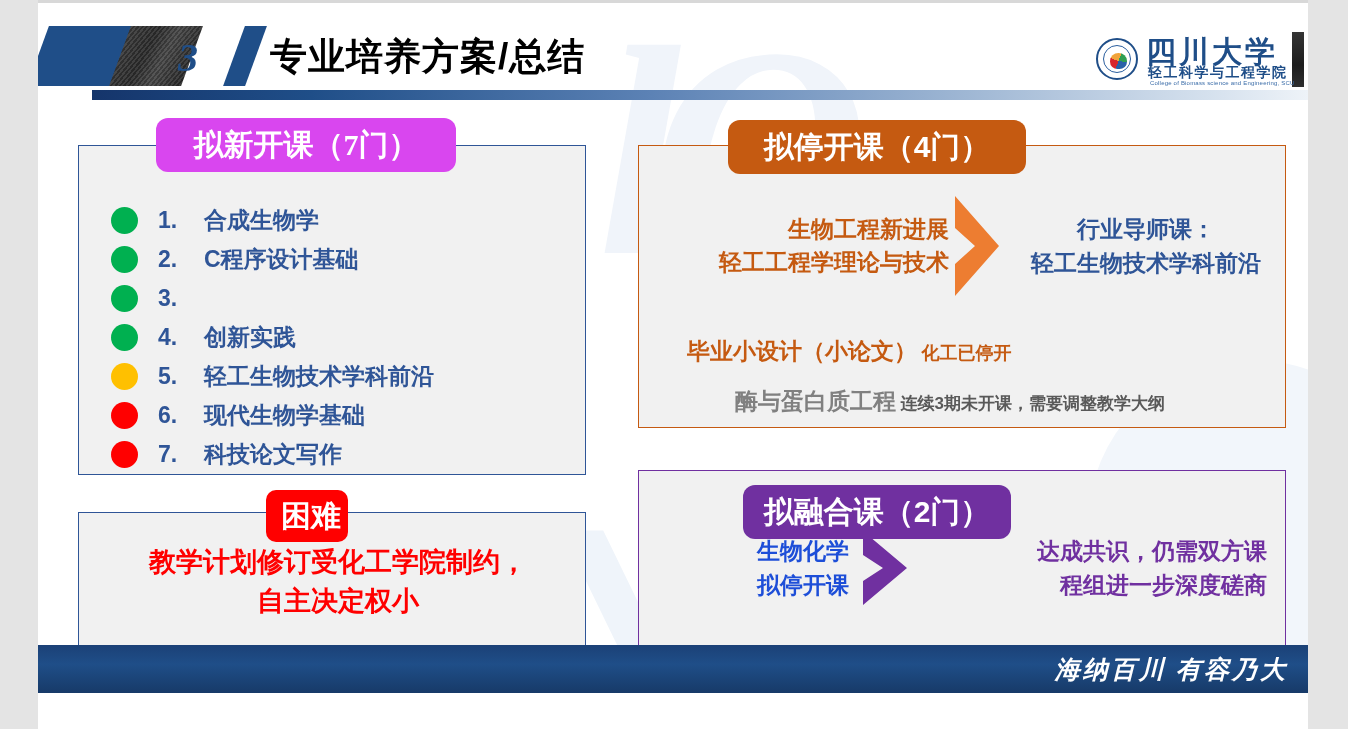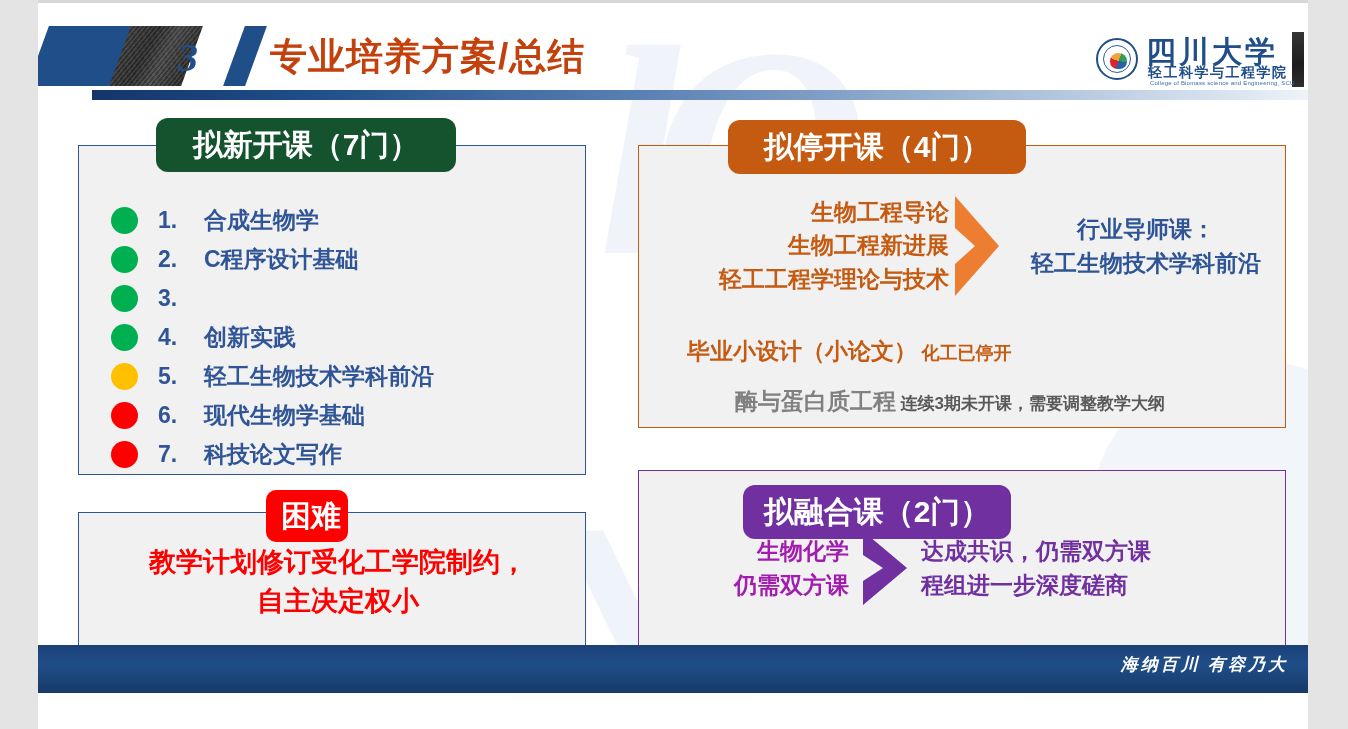--- a/index.html
+++ b/index.html
@@ -80,21 +80,21 @@
   }
   .hdr-slash {
     position: absolute; left: 196px; top: 26px;
     width: 22px; height: 60px;
     background: #1F4E88;
     transform: skewX(-20deg);
   }
   .hdr-title {
     position: absolute; left: 232px; top: 32px;
     font-size: 37px; font-weight: bold;
-    color: #c2410c;
+    color: #000000;
     letter-spacing: 1px;
     white-space: nowrap;
   }
   .hdr-rule {
     position: absolute; left: 54px; top: 90px;
     width: 1216px; height: 10px;
     background: linear-gradient(90deg,#15356B 0%, #1F4E88 18%, #5C82B5 46%, #9FB7D4 72%, #D8E3EF 93%, #EEF3F8 100%);
   }
   .hdr-darkbar {
     position: absolute; right: 4px; top: 32px;
@@ -148,21 +148,21 @@
   .panel.purple { border: 1.5px solid #7030A0; }
 
   .badge {
     position: absolute;
     color: #ffffff; font-weight: bold;
     border-radius: 12px;
     display: flex; align-items: center; justify-content: center;
     white-space: nowrap;
     z-index: 5;
   }
-  .badge.blue   { background: #14532d; }
+  .badge.blue   { background: #d946ef; font-family: Liberation Serif, serif; }
   .badge.orange { background: #C55A11; }
   .badge.purple { background: #7030A0; }
   .badge.red    { background: #FF0000; border-radius: 10px; padding-left: 8px; }
 
   
   #panel-new { left: 40px; top: 145px; width: 508px; height: 330px; }
   #badge-new { left: 118px; top: 118px; width: 300px; height: 54px; font-size: 30px; }
 
   #course-list { position: absolute; left: 32px; top: 55px; }
   .course-row {
@@ -222,36 +222,36 @@
 
   
   #panel-merge { left: 600px; top: 470px; width: 648px; height: 179px; }
   #badge-merge { left: 705px; top: 445px; width: 268px; height: 54px; font-size: 30px; margin-top: 40px; }
   .merge-flow {
     position: absolute; left: 0; top: 58px; width: 648px;
     display: flex; align-items: center;
   }
   .merge-left {
     width: 210px; text-align: right;
-    color: #a21caf; font-size: 23px; font-weight: bold; line-height: 1.5;
+    color: #1d4ed8; font-size: 23px; font-weight: bold; line-height: 1.5;
   }
   .chev-purple { width: 52px; height: 78px; flex: 0 0 auto; margin: 0 10px; }
   .merge-right {
-    flex: 1; text-align: left; padding-right: 20px;
+    flex: 1; text-align: right; padding-right: 20px;
     color: #7030A0; font-size: 23px; font-weight: bold; line-height: 1.5;
   }
 
   
   #footer {
     position: absolute; left: 0; bottom: 36px; width: 1270px; height: 48px;
     background: linear-gradient(180deg,#1b4177 0%,#1F4E88 40%,#173a68 100%);
   }
   #footer-text {
     position: absolute; right: 20px; top: 8px;
-    color: #ffffff; font-size: 17px; font-weight: bold;
+    color: #ffffff; font-size: 25px; font-weight: bold;
     font-family: "Liberation Serif", serif;
     font-style: italic; letter-spacing: 3px;
     white-space: nowrap;
   }
   #footer-strip {
     position: absolute; left: 0; bottom: 0; width: 1270px; height: 36px;
     background: #ffffff;
   }
   .top-hairline {
     position:absolute; left:0; top:0; width:1270px; height:3px;
@@ -334,21 +334,20 @@
       <div id="hard-text">
         <div>教学计划修订受化工学院制约，</div>
         <div>自主决定权小</div>
       </div>
     </div>
     <div class="badge red" id="badge-hard">困难</div>
 
     <div class="panel orange" id="panel-stop">
       <div class="stop-flow">
         <div class="stop-left">
-          <div>生物工程导论</div>
           <div>生物工程新进展</div>
           <div>轻工工程学理论与技术</div>
         </div>
         <svg class="chev-orange" viewBox="0 0 52 104">
           <path d="M4 2 L48 52 L4 102 L4 70 L24 52 L4 34 Z" fill="#ED7D31"></path>
         </svg>
         <div class="stop-right">
           <div>行业导师课：</div>
           <div>轻工生物技术学科前沿</div>
         </div>
@@ -361,21 +360,21 @@
         <span class="big">酶与蛋白质工程</span>
         <span class="small">连续3期未开课，需要调整教学大纲</span>
       </div>
     </div>
     <div class="badge orange" id="badge-stop">拟停开课（4门）</div>
 
     <div class="panel purple" id="panel-merge">
       <div class="merge-flow">
         <div class="merge-left">
           <div>生物化学</div>
-          <div>仍需双方课</div>
+          <div>拟停开课</div>
         </div>
         <svg class="chev-purple" viewBox="0 0 52 78">
           <path d="M4 2 L48 39 L4 76 L4 52 L24 39 L4 26 Z" fill="#7030A0"></path>
         </svg>
         <div class="merge-right">
           <div>达成共识，仍需双方课</div>
           <div>程组进一步深度磋商</div>
         </div>
       </div>
     </div>

